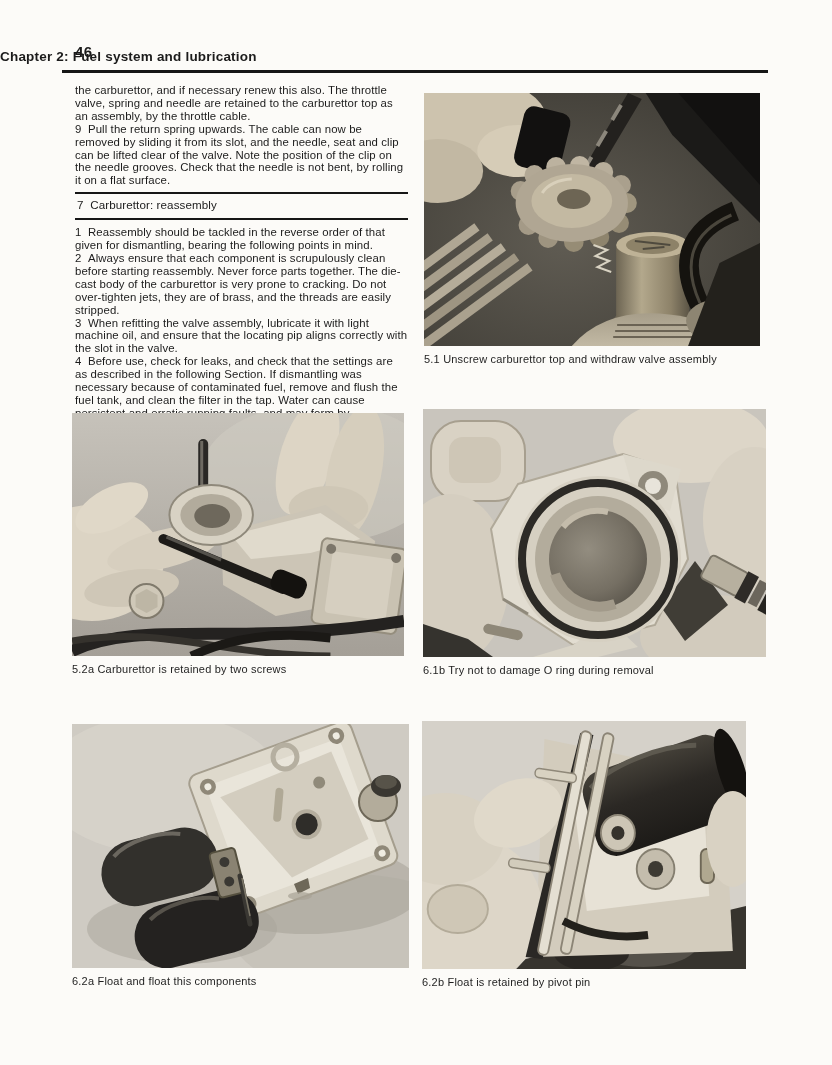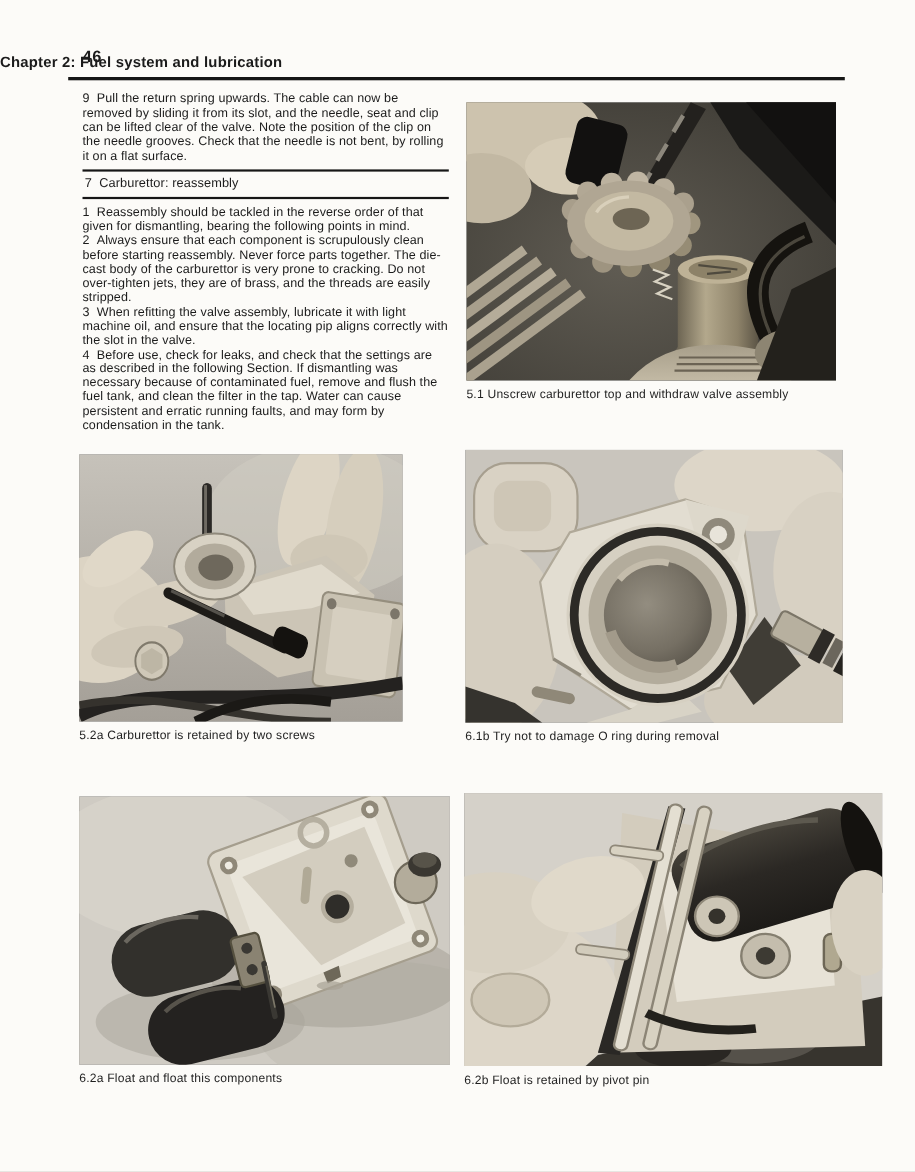--- a/index.html
+++ b/index.html
@@ -21,39 +21,40 @@
     font-weight:normal; font-size:11.6px;
   }
 
   .figure { position:absolute; }
   .photo { display:block; width:100%; background:#888; }
   .photo svg { display:block; width:100%; height:100%; }
   .caption { font-size:11px; margin-top:7px; letter-spacing:0.2px; color:#1f1f1f; }
 
   .fig-5-1  { left:424px; top:93px;  width:336px; }
   .fig-5-1  .photo { height:253px; }
-  .fig-5-2a { left:72px;  top:413px; width:294px; }
+  .fig-5-2a { left:72px;  top:413px; width:332px; }
   .fig-5-2a .photo { height:243px; }
   .fig-5-2b { left:423px; top:409px; width:343px; }
   .fig-5-2b .photo { height:248px; }
   .fig-6-2a { left:72px;  top:724px; width:337px; }
   .fig-6-2a .photo { height:244px; }
-  .fig-6-2b { left:422px; top:721px; width:380px; }
+  .fig-6-2b { left:422px; top:721px; width:324px; }
   .fig-6-2b .photo { height:248px; }
 </style>
 </head>
 <body>
 
 <div class="page">
 
   <div class="page-number">46</div>
   <div class="chapter-title">Chapter 2: Fuel system and lubrication</div>
   <div class="header-rule"></div>
 
   <div class="text-col">
+    <p>the carburettor, and if necessary renew this also. The throttle valve, spring and needle are retained to the carburettor top as an assembly, by the throttle cable.</p>
     <p>9&nbsp;&nbsp;Pull the return spring upwards. The cable can now be removed by sliding it from its slot, and the needle, seat and clip can be lifted clear of the valve. Note the position of the clip on the needle grooves. Check that the needle is not bent, by rolling it on a flat surface.</p>
     <div class="section-head">7&nbsp;&nbsp;Carburettor: reassembly</div>
     <p>1&nbsp;&nbsp;Reassembly should be tackled in the reverse order of that given for dismantling, bearing the following points in mind.</p>
     <p>2&nbsp;&nbsp;Always ensure that each component is scrupulously clean before starting reassembly. Never force parts together. The die-cast body of the carburettor is very prone to cracking. Do not over-tighten jets, they are of brass, and the threads are easily stripped.</p>
     <p>3&nbsp;&nbsp;When refitting the valve assembly, lubricate it with light machine oil, and ensure that the locating pip aligns correctly with the slot in the valve.</p>
     <p>4&nbsp;&nbsp;Before use, check for leaks, and check that the settings are as described in the following Section. If dismantling was necessary because of contaminated fuel, remove and flush the fuel tank, and clean the filter in the tap. Water can cause persistent and erratic running faults, and may form by condensation in the tank.</p>
   </div>
 
   <div class="figure fig-5-1">
     <div class="photo">

